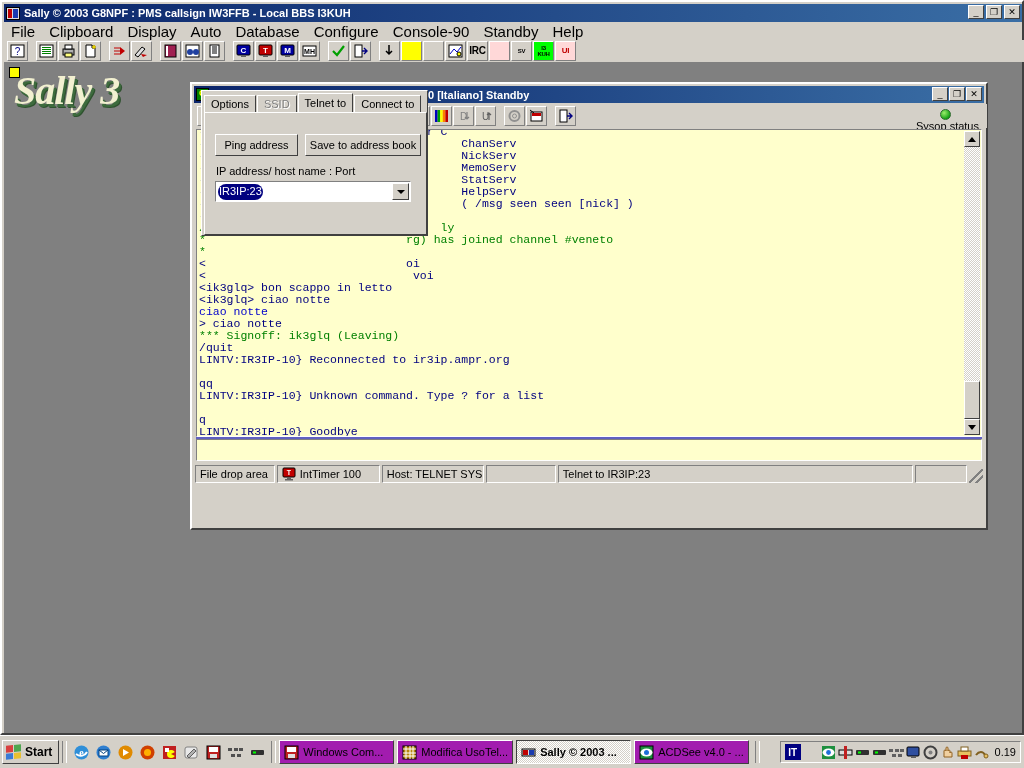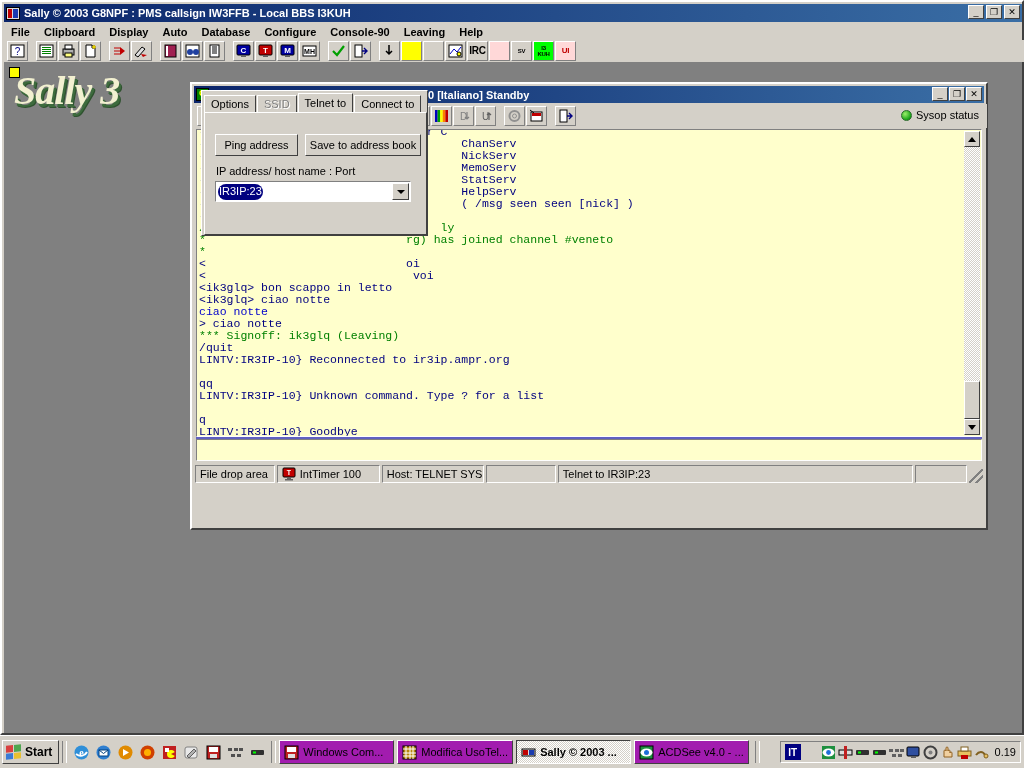--- a/index.html
+++ b/index.html
@@ -23,21 +23,21 @@
      background:#dcdcdc;border:1px solid #000;box-sizing:border-box;}
   #titlebar .tlogo:before{content:"";position:absolute;left:1px;top:1px;width:4px;height:9px;background:#c00000;}
   #titlebar .tlogo:after{content:"";position:absolute;left:6px;top:1px;width:5px;height:9px;background:#1a3bb0;}
   #titlebar .ttxt{color:#fff;font-weight:bold;font-size:11px;white-space:nowrap;}
   #titlebar .tbtns{position:absolute;right:2px;top:1px;display:flex;gap:2px;}
   .capbtn{width:16px;height:14px;background:#d4d0c8;border-top:1px solid #ffffff;border-left:1px solid #ffffff;border-right:1px solid #404040;border-bottom:1px solid #404040;
     font-size:9px;line-height:12px;text-align:center;color:#000;box-sizing:border-box;font-family:"Liberation Sans",sans-serif;}
 
   
   #menubar{position:absolute;left:2px;top:21px;width:1018px;height:17px;display:flex;align-items:center;background:#d4d0c8;}
-  #menubar .mi{padding:1px 7px;font-size:11px;color:#000;white-space:nowrap;font-weight:bold;}
+  #menubar .mi{padding:1px 7px;font-size:15px;color:#000;white-space:nowrap;}
 
   
   #apptoolbar{position:absolute;left:2px;top:38px;width:1018px;height:22px;background:#d4d0c8;display:flex;align-items:center;padding-left:3px;}
   .tbtn{width:21px;height:20px;margin-right:1px;background:#d4d0c8;
     border-top:1px solid #ffffff;border-left:1px solid #ffffff;border-right:1px solid #808080;border-bottom:1px solid #808080;
     box-sizing:border-box;display:flex;align-items:center;justify-content:center;
     font-size:8px;line-height:8px;overflow:hidden;color:#000;}
   .tsep{width:7px;}
   .ticon{display:block;width:15px;height:14px;}
   .lbl2{font-size:6px;line-height:6.5px;text-align:center;font-family:"Liberation Sans",sans-serif;font-weight:bold;letter-spacing:-0.3px;}
@@ -52,21 +52,21 @@
   
   #console{position:absolute;left:186px;top:20px;width:798px;height:448px;background:#d4d0c8;
      border-top:2px solid #ffffff;border-left:2px solid #ffffff;border-right:2px solid #404040;border-bottom:2px solid #404040;box-sizing:border-box;}
   #ctitle{position:absolute;left:2px;top:2px;width:790px;height:17px;background:linear-gradient(to right,#0a246a,#3a6ea5);display:flex;align-items:center;}
   #ctitle .cico{width:13px;height:13px;margin-left:2px;margin-right:4px;background:#008000;border:1px solid #000;box-sizing:border-box;position:relative;}
   #ctitle .cico:after{content:"C";position:absolute;left:2px;top:-1px;font-size:9px;font-weight:bold;color:#ffff00;}
   #ctitle .ctxt{color:#fff;font-weight:bold;font-size:11px;white-space:nowrap;}
   #ctitle .cbtns{position:absolute;right:2px;top:1px;display:flex;gap:1px;}
 
   #ctoolbar{position:absolute;left:2px;top:20px;width:790px;height:24px;background:#d4d0c8;display:flex;align-items:center;padding-left:3px;}
-  #sysop{position:absolute;right:8px;top:5px;display:flex;align-items:center;font-size:11px;color:#000;}
+  #sysop{position:absolute;right:8px;top:5px;display:flex;align-items:center;font-size:11px;color:#000;flex-direction:column;}
   #sysopled{width:11px;height:11px;border-radius:50%;background:radial-gradient(circle at 35% 33%,#9bee6b,#17a317 70%,#0b6b0b);margin-right:4px;border:1px solid #2a6b2a;box-sizing:border-box;}
 
   
   #termwrap{position:absolute;left:4px;top:45px;width:786px;height:308px;background:#ffffcc;
     border-top:1px solid #808080;border-left:1px solid #808080;border-right:1px solid #ffffff;border-bottom:1px solid #ffffff;box-sizing:border-box;overflow:hidden;}
   #termtext{position:absolute;left:2px;top:0px;width:756px;
     font-family:"Liberation Mono","DejaVu Sans Mono",monospace;font-size:11.5px;line-height:12px;white-space:pre;color:#000080;}
   #termtext .ln{height:12px;}
 
   
@@ -157,21 +157,21 @@
   </div>
 
   <div id="menubar">
     <span class="mi">File</span>
     <span class="mi">Clipboard</span>
     <span class="mi">Display</span>
     <span class="mi">Auto</span>
     <span class="mi">Database</span>
     <span class="mi">Configure</span>
     <span class="mi">Console-90</span>
-    <span class="mi">Leaving</span>
+    <span class="mi">Standby</span>
     <span class="mi">Help</span>
   </div>
 
   <div id="apptoolbar">
     <span class="tbtn">
       <svg class="ticon" viewBox="0 0 15 14">
           <rect x="1" y="1" width="13" height="12" fill="#fff" stroke="#000"></rect>
           <text x="7.5" y="11" font-size="10" text-anchor="middle" font-family="Liberation Sans" fill="#000080">?</text>
         </svg>
     </span>

